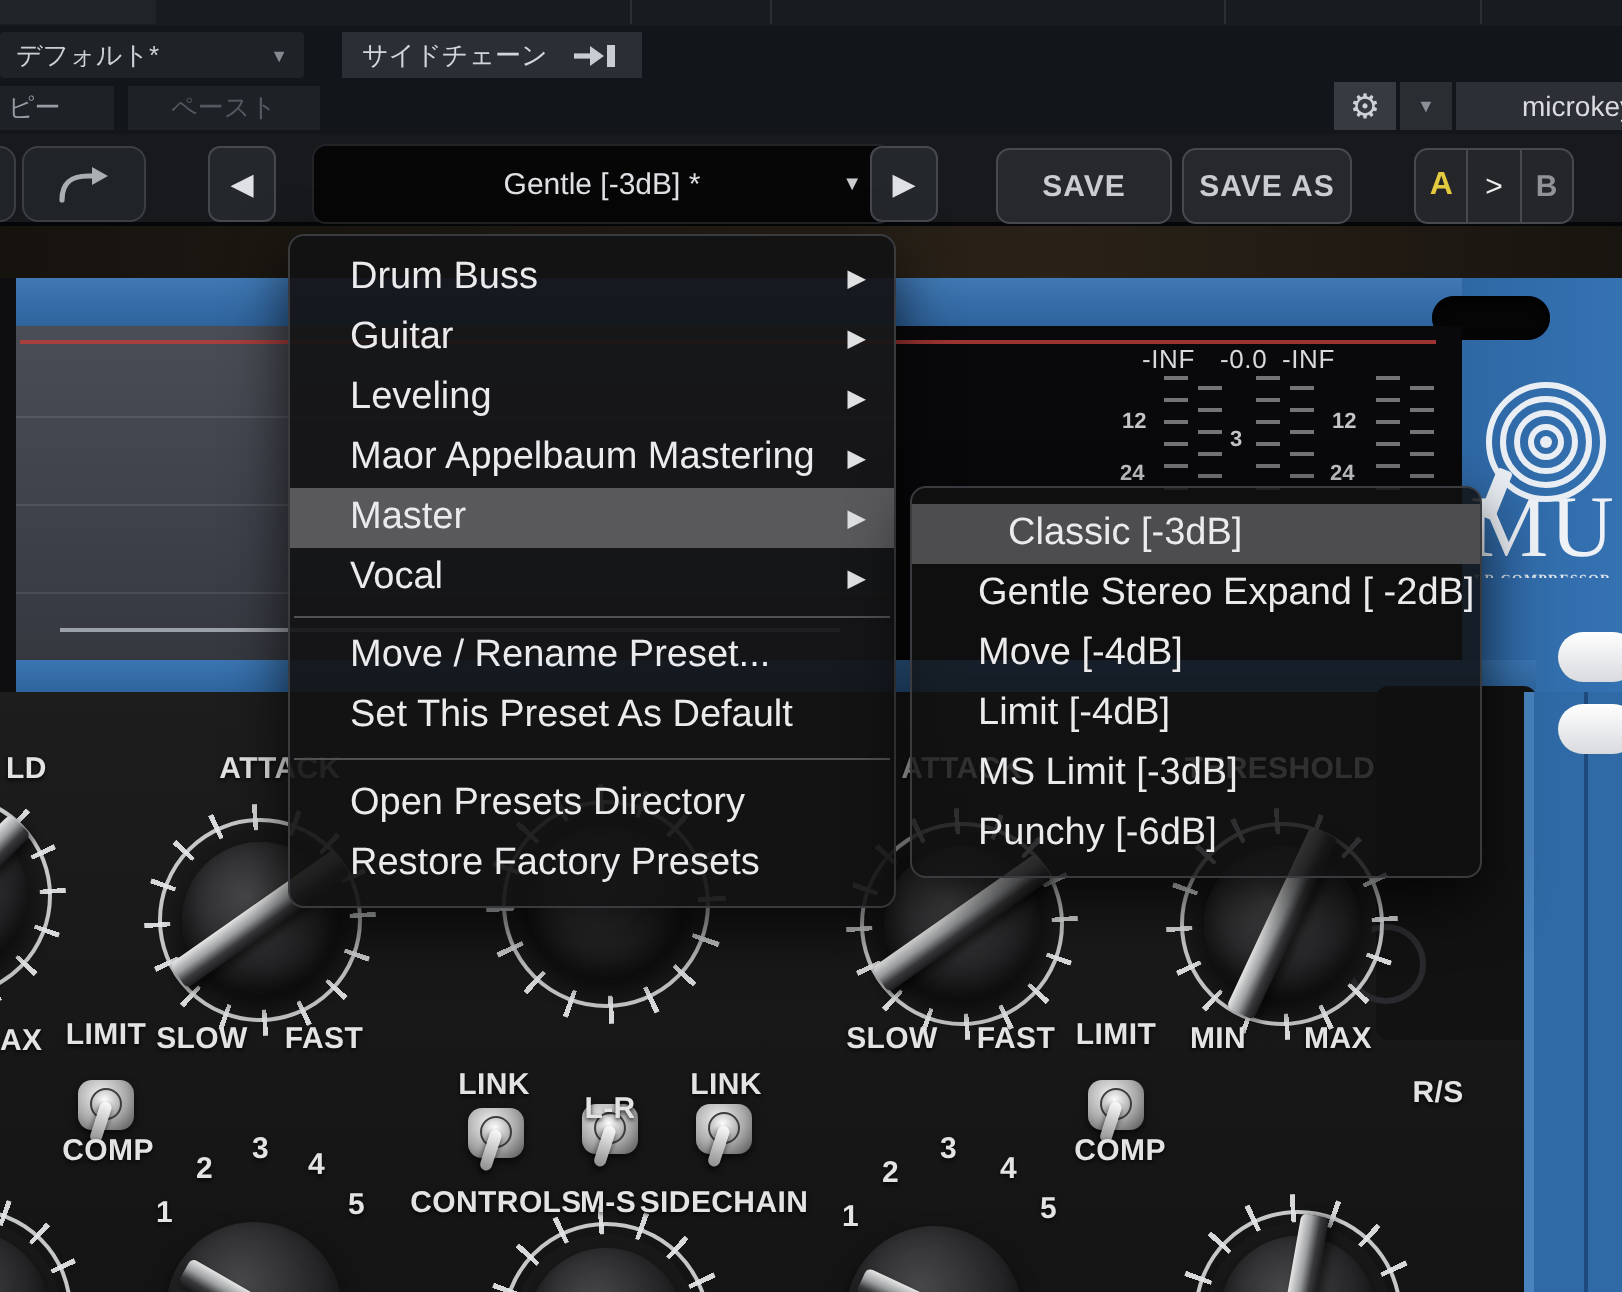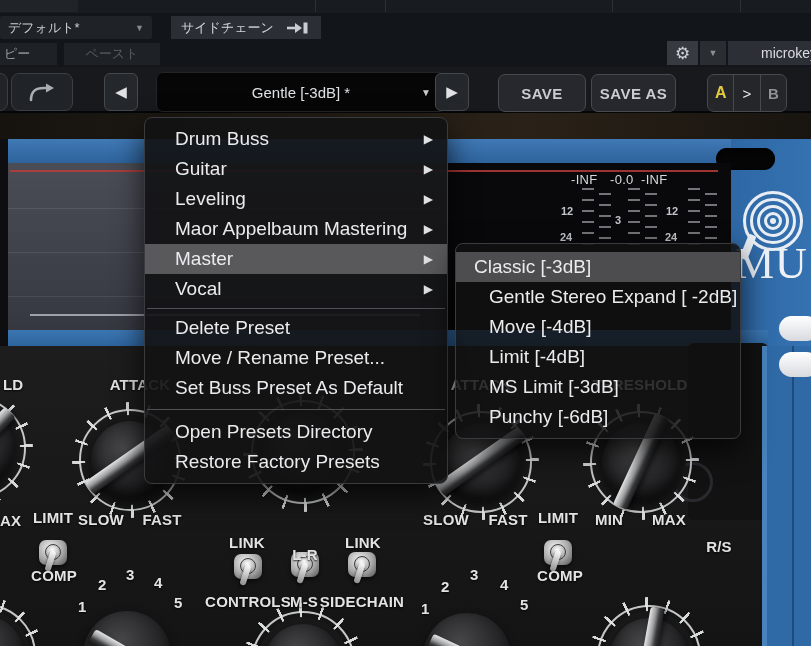--- a/index.html
+++ b/index.html
@@ -339,39 +339,36 @@
   <div class="menu-item hl1">
     <span>Master</span>
     <span class="arrow">▶</span>
   </div>
   <div class="menu-item">
     <span>Vocal</span>
     <span class="arrow">▶</span>
   </div>
   <div class="menu-sep"></div>
   <div class="menu-item">
-    <span>Delete Preset</span>
-  </div>
-  <div class="menu-item">
     <span>Move / Rename Preset...</span>
   </div>
   <div class="menu-item">
-    <span>Set Buss Preset As Default</span>
+    <span>Set This Preset As Default</span>
   </div>
   <div class="menu-sep" style="margin:6px 2px 7px;"></div>
   <div class="menu-item">
     <span>Open Presets Directory</span>
   </div>
   <div class="menu-item">
     <span>Restore Factory Presets</span>
   </div>
 </div>
 
 <div class="menu" style="left:455px;top:243px;width:286px;background:rgba(16,16,18,.85);padding:8px 0 6px;">
-  <div class="menu-item hl2" style="padding-left:18px;">
+  <div class="menu-item hl2" style="padding-left:48px;">
     <span>Classic [-3dB]</span>
   </div>
   <div class="menu-item" style="padding-left:33px;">
     <span>Gentle Stereo Expand [ -2dB]</span>
   </div>
   <div class="menu-item" style="padding-left:33px;">
     <span>Move [-4dB]</span>
   </div>
   <div class="menu-item" style="padding-left:33px;">
     <span>Limit [-4dB]</span>

